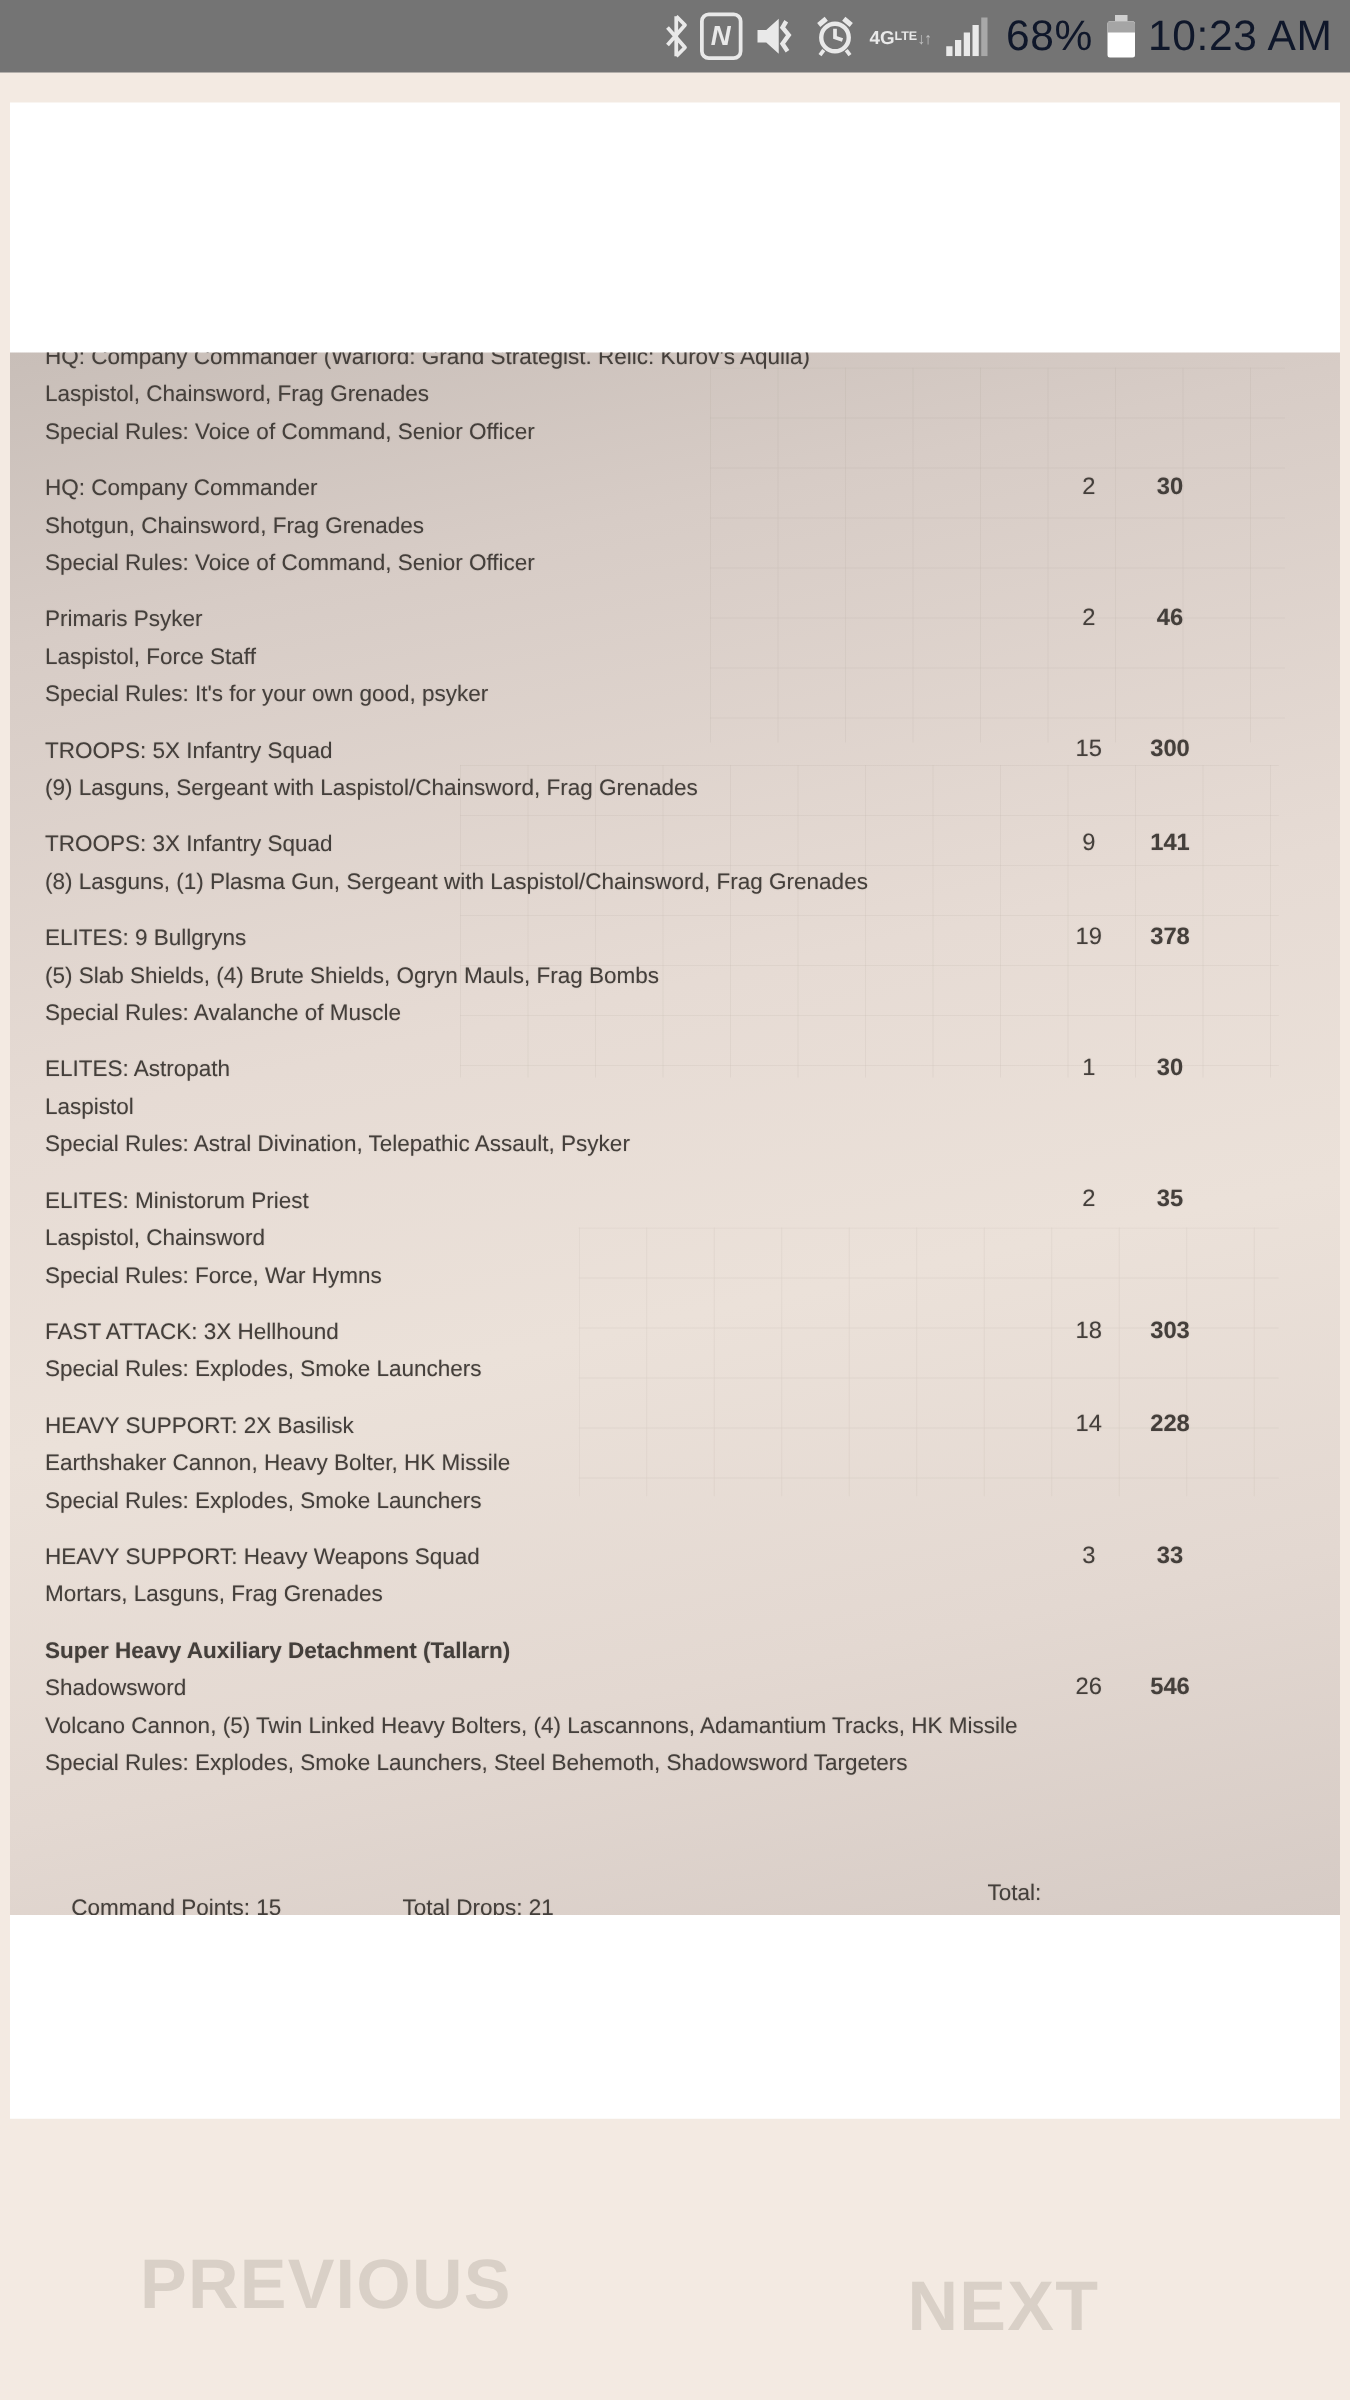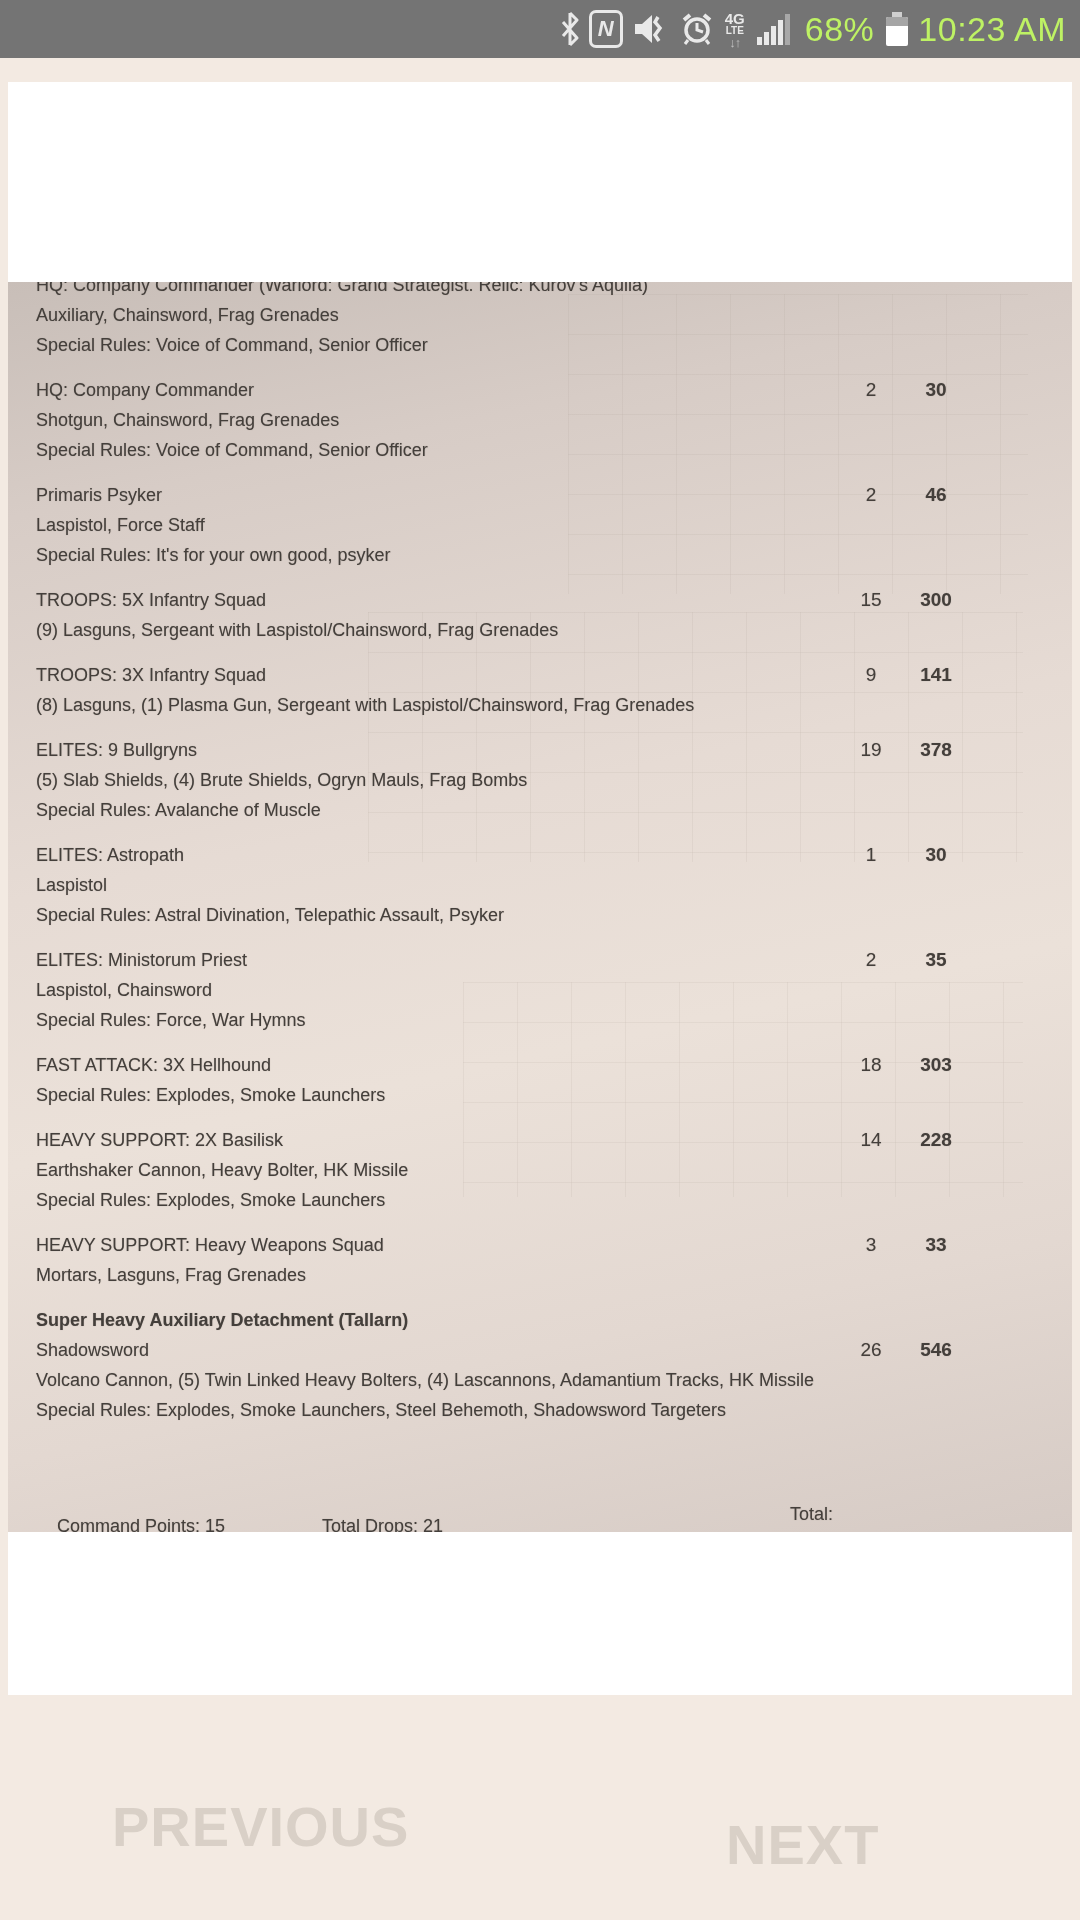--- a/index.html
+++ b/index.html
@@ -3,24 +3,24 @@
 <meta charset="utf-8">
 <style>
   html,body{margin:0;padding:0;}
   body{width:1080px;height:1920px;font-family:"Liberation Sans",sans-serif;}
   .screen{position:relative;width:1080px;height:1920px;background:#f3eae2;overflow:hidden;}
 
   
   .statusbar{position:absolute;left:0;top:0;width:1080px;height:58px;background:#747474;
     display:flex;align-items:center;justify-content:flex-end;gap:10px;padding-right:14px;box-sizing:border-box;}
   .sb-icon{display:flex;align-items:center;justify-content:center;}
-  .sb-text{color:#bef264;font-size:34px;letter-spacing:0.5px;}
+  .sb-text{color:#0f172a;font-size:34px;letter-spacing:0.5px;}
   .nfc-box{width:28px;height:32px;border:3px solid #e9e9e9;border-radius:7px;
     display:flex;align-items:center;justify-content:center;color:#e9e9e9;font-size:22px;font-weight:bold;font-style:italic;}
-  .net-stack{display:flex;flex-direction:column;align-items:center;line-height:1;color:#e9e9e9;margin-top:2px;}
+  .net-stack{display:flex;flex-direction:row;align-items:center;line-height:1;color:#e9e9e9;margin-top:2px;}
   .net-top{font-size:15px;font-weight:bold;}
   .net-bottom{font-size:10px;font-weight:bold;}
   .net-arrows{font-size:13px;color:#c2c2c2;letter-spacing:-1px;}
   .battery{position:relative;width:22px;height:34px;margin-left:2px;}
   .battery .cap{position:absolute;left:6px;top:0;width:10px;height:5px;background:#cfcfcf;}
   .battery .body{position:absolute;left:0;top:5px;width:22px;height:29px;background:#fff;border-radius:2px;}
   .battery .empty{position:absolute;left:0;top:5px;width:22px;height:9px;background:#a5a5a5;border-radius:2px 2px 0 0;}
 
   
   .card{position:absolute;left:8px;top:82px;width:1064px;height:1613px;background:#ffffff;}
@@ -109,21 +109,21 @@
   <div class="card">
 
     <div class="photo">
       <div class="grid-patch g1"></div>
       <div class="grid-patch g2"></div>
       <div class="grid-patch g3"></div>
 
       <div class="doc-text">
           <div class="unit">
             <div class="u-title"><span>HQ: Company Commander (Warlord: Grand Strategist. Relic: Kurov's Aquila)</span></div>
-            <div class="u-line">Auxiliary, Chainsword, Frag Grenades</div>
+            <div class="u-line">Laspistol, Chainsword, Frag Grenades</div>
             <div class="u-line">Special Rules: Voice of Command, Senior Officer</div>
           </div>
           <div class="unit">
             <div class="u-title"><span>HQ: Company Commander</span><span class="u-qty">2</span><span class="u-pts">30</span></div>
             <div class="u-line">Shotgun, Chainsword, Frag Grenades</div>
             <div class="u-line">Special Rules: Voice of Command, Senior Officer</div>
           </div>
           <div class="unit">
             <div class="u-title"><span>Primaris Psyker</span><span class="u-qty">2</span><span class="u-pts">46</span></div>
             <div class="u-line">Laspistol, Force Staff</div>

